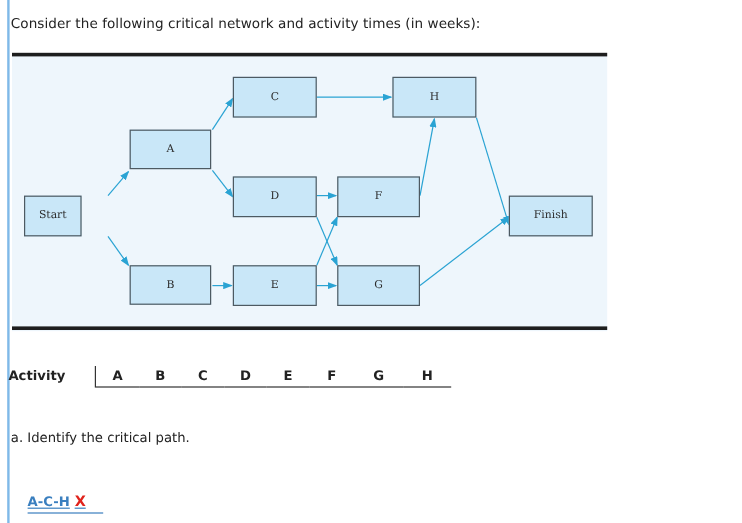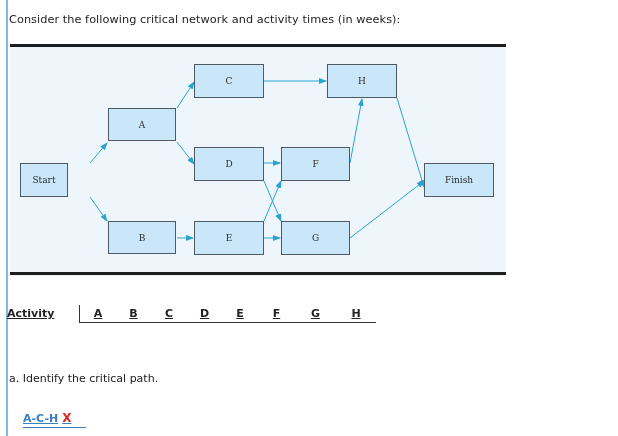--- a/index.html
+++ b/index.html
@@ -11,23 +11,23 @@
     .bar { position: absolute; left: 10px; width: 496px; height: 3px; background: #1e1e1e; }
     .bar.top { top: 44px; }
     .bar.bottom { top: 272px; }
     .node { position: absolute; width: 68px; height: 33px; background: #c9e7f8; border: 1px solid #4d5a62;
             box-sizing: border-box; display: flex; align-items: center; justify-content: center;
             font-family: "DejaVu Serif", "Liberation Serif", serif; font-size: 9px; color: #2b2b2b; }
     svg.arrows { position: absolute; left: 0; top: 0; width: 618px; height: 436px; pointer-events: none; }
     table.act { position: absolute; left: 7px; top: 305px; border-collapse: collapse; font-size: 11px; }
     table.act td { padding: 0; height: 17px; text-align: center; }
     table.act td.lbl { text-align: left; font-weight: bold; width: 70px; padding-right: 2px; border-right: 1px solid #333; }
-    table.act tr.head td { font-weight: bold; border-bottom: 1px solid #333; text-decoration: underline; }
+    table.act tr.head td { font-weight: bold; border-bottom: 1px solid #333; }
     table.act tr.head td.lbl { border-bottom: none; }
-    .question { position: absolute; left: 9px; top: 372px; font-size: 11px; color: #222; }
+    .question { position: absolute; left: 9px; top: 358px; font-size: 11px; color: #222; }
     .answer { position: absolute; left: 23px; top: 411px; width: 63px; border-bottom: 1px solid #3a7fbf; padding-bottom: 2px;
               font-size: 11px; font-weight: bold; color: #3a7fbf; text-decoration: underline; }
     .answer .x { color: #e0231c; font-weight: bold; margin-left: 4px; font-size: 12px; }
   </style>
 </head>
 <body>
 
 <div class="left-rule"></div>
 
 <div class="intro">Consider the following critical network and activity times (in weeks):</div>

